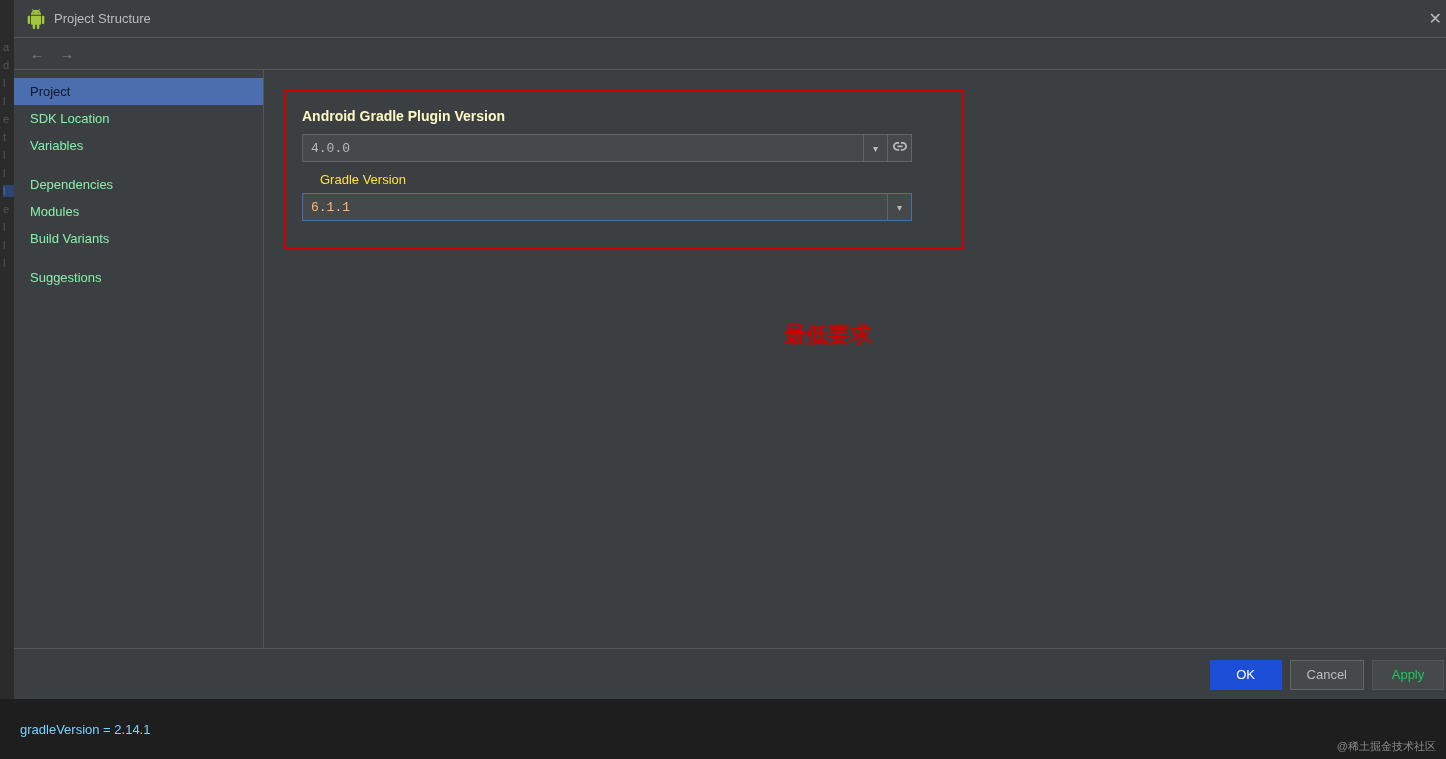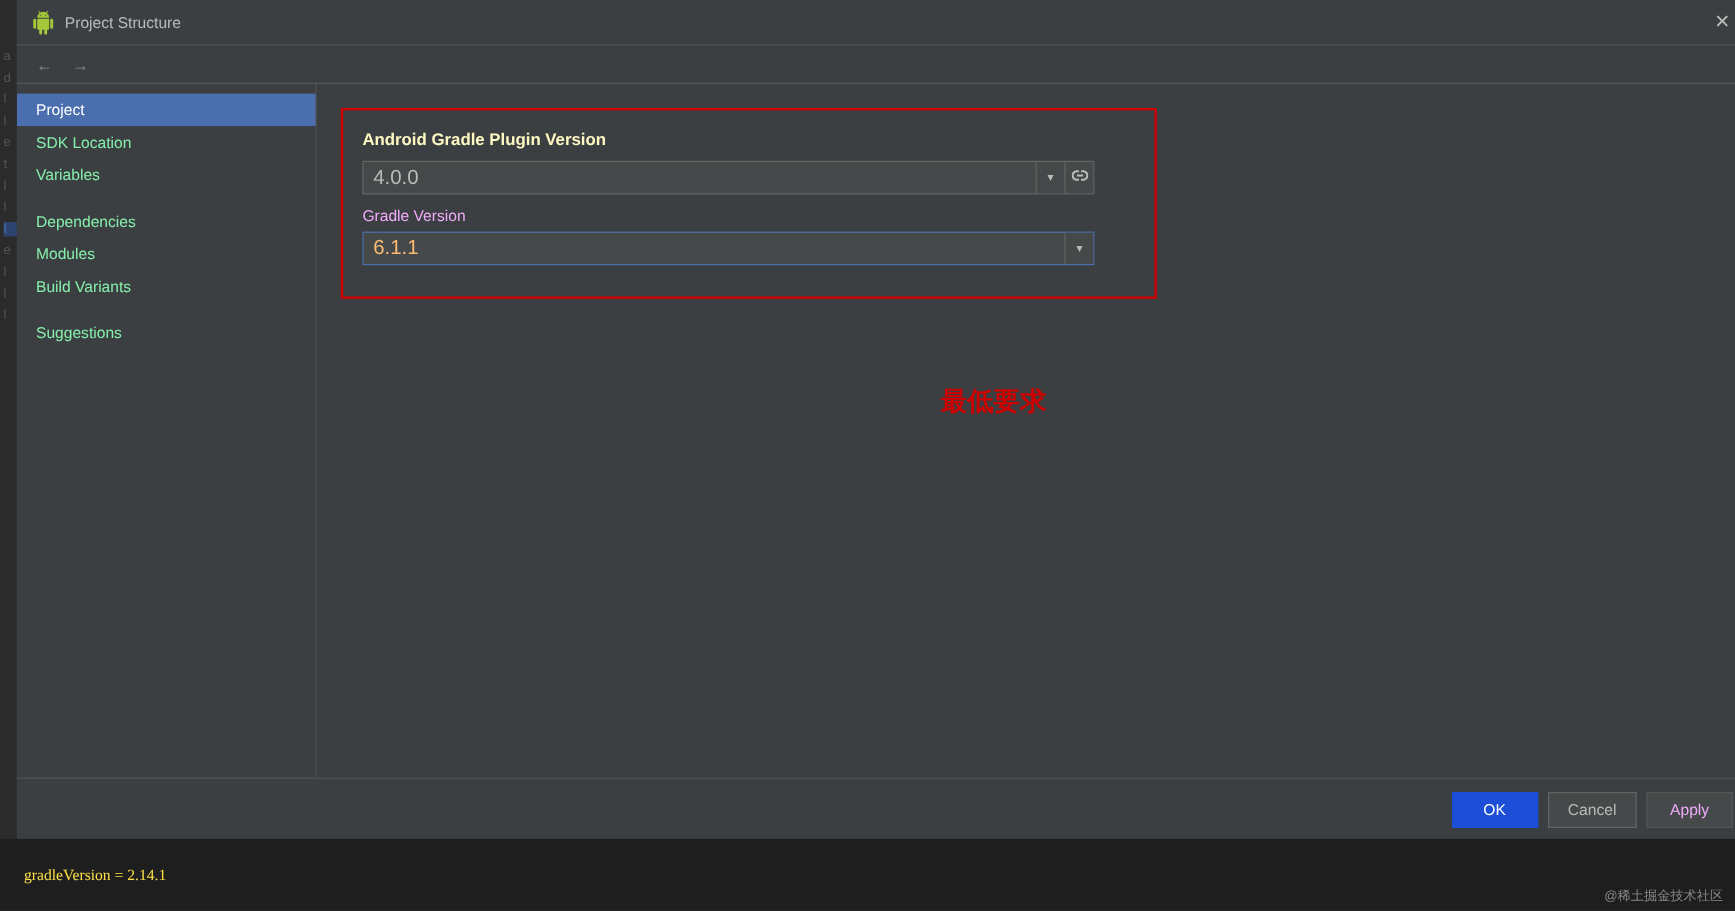--- a/index.html
+++ b/index.html
@@ -18,23 +18,23 @@
       bottom: 0;
       left: 0;
       right: 0;
       height: 60px;
       background: #1e1e1e;
       display: flex;
       align-items: center;
       padding: 0 20px;
     }
     .bg-editor-text {
-      color: #fde047;
-      font-size: 13px;
-      font-family: Liberation Serif, serif;
+      color: #7dd3fc;
+      font-size: 13px;
+      font-family: Liberation Sans, sans-serif;
     }
 
     
     .watermark {
       position: absolute;
       bottom: 5px;
       right: 10px;
       color: #888;
       font-size: 11px;
     }
@@ -122,21 +122,21 @@
       flex-shrink: 0;
     }
     .sidebar-item {
       padding: 6px 16px;
       color: #86efac;
       font-size: 13px;
       cursor: pointer;
     }
     .sidebar-item.active {
       background: #4b6eaf;
-      color: #ffffff;
+      color: #0f172a;
     }
     .sidebar-separator {
       height: 12px;
     }
 
     
     .main-panel {
       flex: 1;
       padding: 20px;
       background: #3c3f41;
@@ -170,23 +170,24 @@
       background: #45494a;
       border: 1px solid #646464;
       height: 28px;
       min-width: 610px;
     }
     .combo-input {
       flex: 1;
       background: transparent;
       border: none;
       color: #bbbbbb;
-      font-size: 17px;
+      font-size: 13px;
       padding: 0 8px;
       outline: none;
+      font-family: Liberation Mono, monospace;
     }
     .combo-dropdown {
       background: #45494a;
       border-left: 1px solid #646464;
       height: 100%;
       width: 24px;
       display: flex;
       align-items: center;
       justify-content: center;
       cursor: pointer;
@@ -207,23 +208,24 @@
 
     
     .combo-box.focused {
       border: 1px solid #4b6eaf;
     }
     .combo-input.focused {
       color: #fdba74;
     }
 
     .field-label {
-      color: #f0abfc;
+      color: #fde047;
       font-size: 13px;
       margin-bottom: 6px;
+      margin-left: 18px;
     }
 
     
     .annotation-text {
       position: absolute;
       color: #cc0000;
       font-size: 22px;
       font-weight: bold;
     }
 
@@ -251,21 +253,21 @@
       background: #1d4ed8;
       color: #ffffff;
     }
     .btn-secondary {
       background: #45494a;
       color: #bbbbbb;
       border: 1px solid #646464;
     }
     .btn-disabled {
       background: #45494a;
-      color: #f0abfc;
+      color: #22c55e;
       border: 1px solid #555;
       cursor: default;
     }
 
     
     .left-code-panel {
       position: absolute;
       left: 0;
       top: 38px;
       width: 22px;

